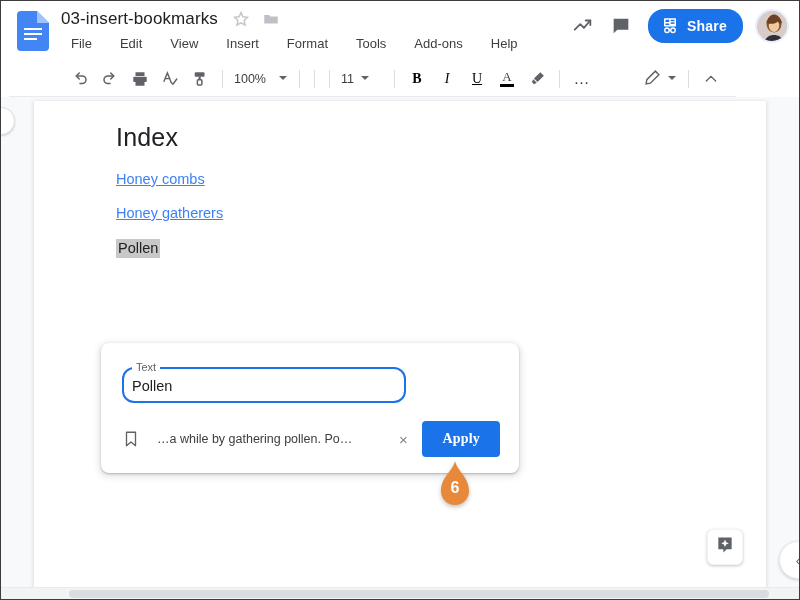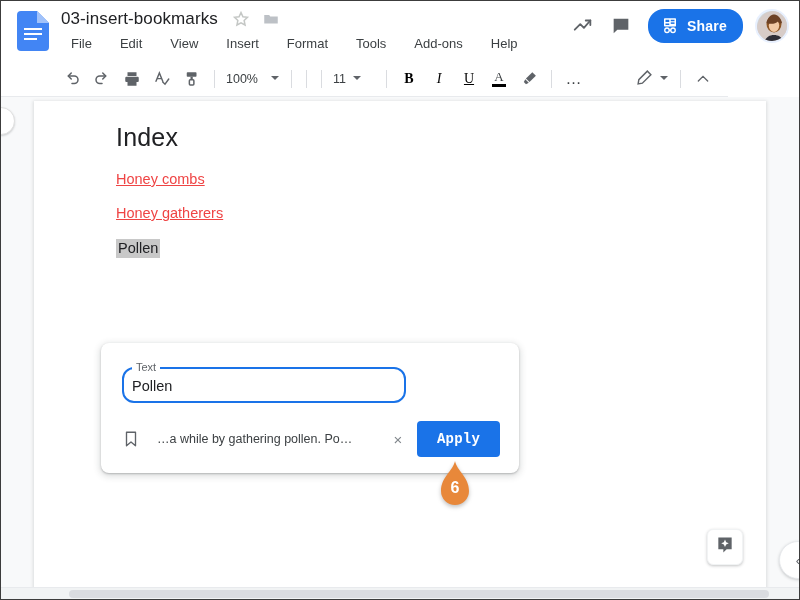--- a/index.html
+++ b/index.html
@@ -66,21 +66,21 @@
   }
   .avatar {
     width: 34px; height: 34px; border-radius: 50%;
     margin-left: 12px; overflow: hidden; position: relative;
     border: 2px solid #e8f0fe; cursor: pointer;
     background: #cfd8dc;
   }
 
   
   .toolbar {
-    position: absolute; top: 60px; left: 0;
+    position: absolute; top: 60px; left: 8px;
     width: 727px; height: 36px;
     background: #ffffff;
     display: flex; align-items: center;
     border-bottom: 1px solid #e8eaed;
     padding-left: 40px;
   }
   .tb-btn {
     width: 26px; height: 26px; margin: 0 2px;
     display: flex; align-items: center; justify-content: center;
     border: none; background: transparent; border-radius: 3px; cursor: pointer;
@@ -114,21 +114,21 @@
     width: 732px; height: 520px;
     background: #ffffff;
     box-shadow: 0 1px 3px 1px rgba(60,64,67,.15);
   }
   .doc-body { position: absolute; left: 82px; top: 22px; width: 560px; }
   .doc-heading {
     font-size: 25px; color: #202124; font-weight: normal;
     letter-spacing: .2px; margin-bottom: 19px;
   }
   .doc-link {
-    display: block; font-size: 14.5px; color: #ef4444;
+    display: block; font-size: 14.5px; color: #3b82f6;
     text-decoration: underline; margin-bottom: 18px; width: max-content;
     cursor: pointer;
   }
   .doc-selected {
     display: inline-block; font-size: 14.5px; color: #202124;
     background: #c8c8c8; padding: 1px 2px 2px 2px;
   }
 
   
   .outline-toggle {
@@ -181,21 +181,21 @@
     display: flex; align-items: center; justify-content: center;
     color: #80868b; font-size: 15px; cursor: pointer;
     border: none; background: transparent; margin-right: 9px;
   }
   .bm-apply {
     flex: 0 0 auto;
     background: #1a73e8; color: #ffffff;
     border: none; border-radius: 4px; cursor: pointer;
     height: 36px; padding: 0 20px;
     font-size: 14px; font-weight: bold; letter-spacing: .2px;
-    font-family: Liberation Mono, monospace;
+    font-family: Liberation Serif, serif;
   }
 
   
   .callout {
     position: absolute; left: 432px; top: 364px;
     width: 44px; height: 56px; z-index: 30;
   }
   .callout svg { display: block; filter: drop-shadow(0 2px 2px rgba(0,0,0,.25)); }
   .callout-num {
     position: absolute; left: 0; top: 18px; width: 44px;

